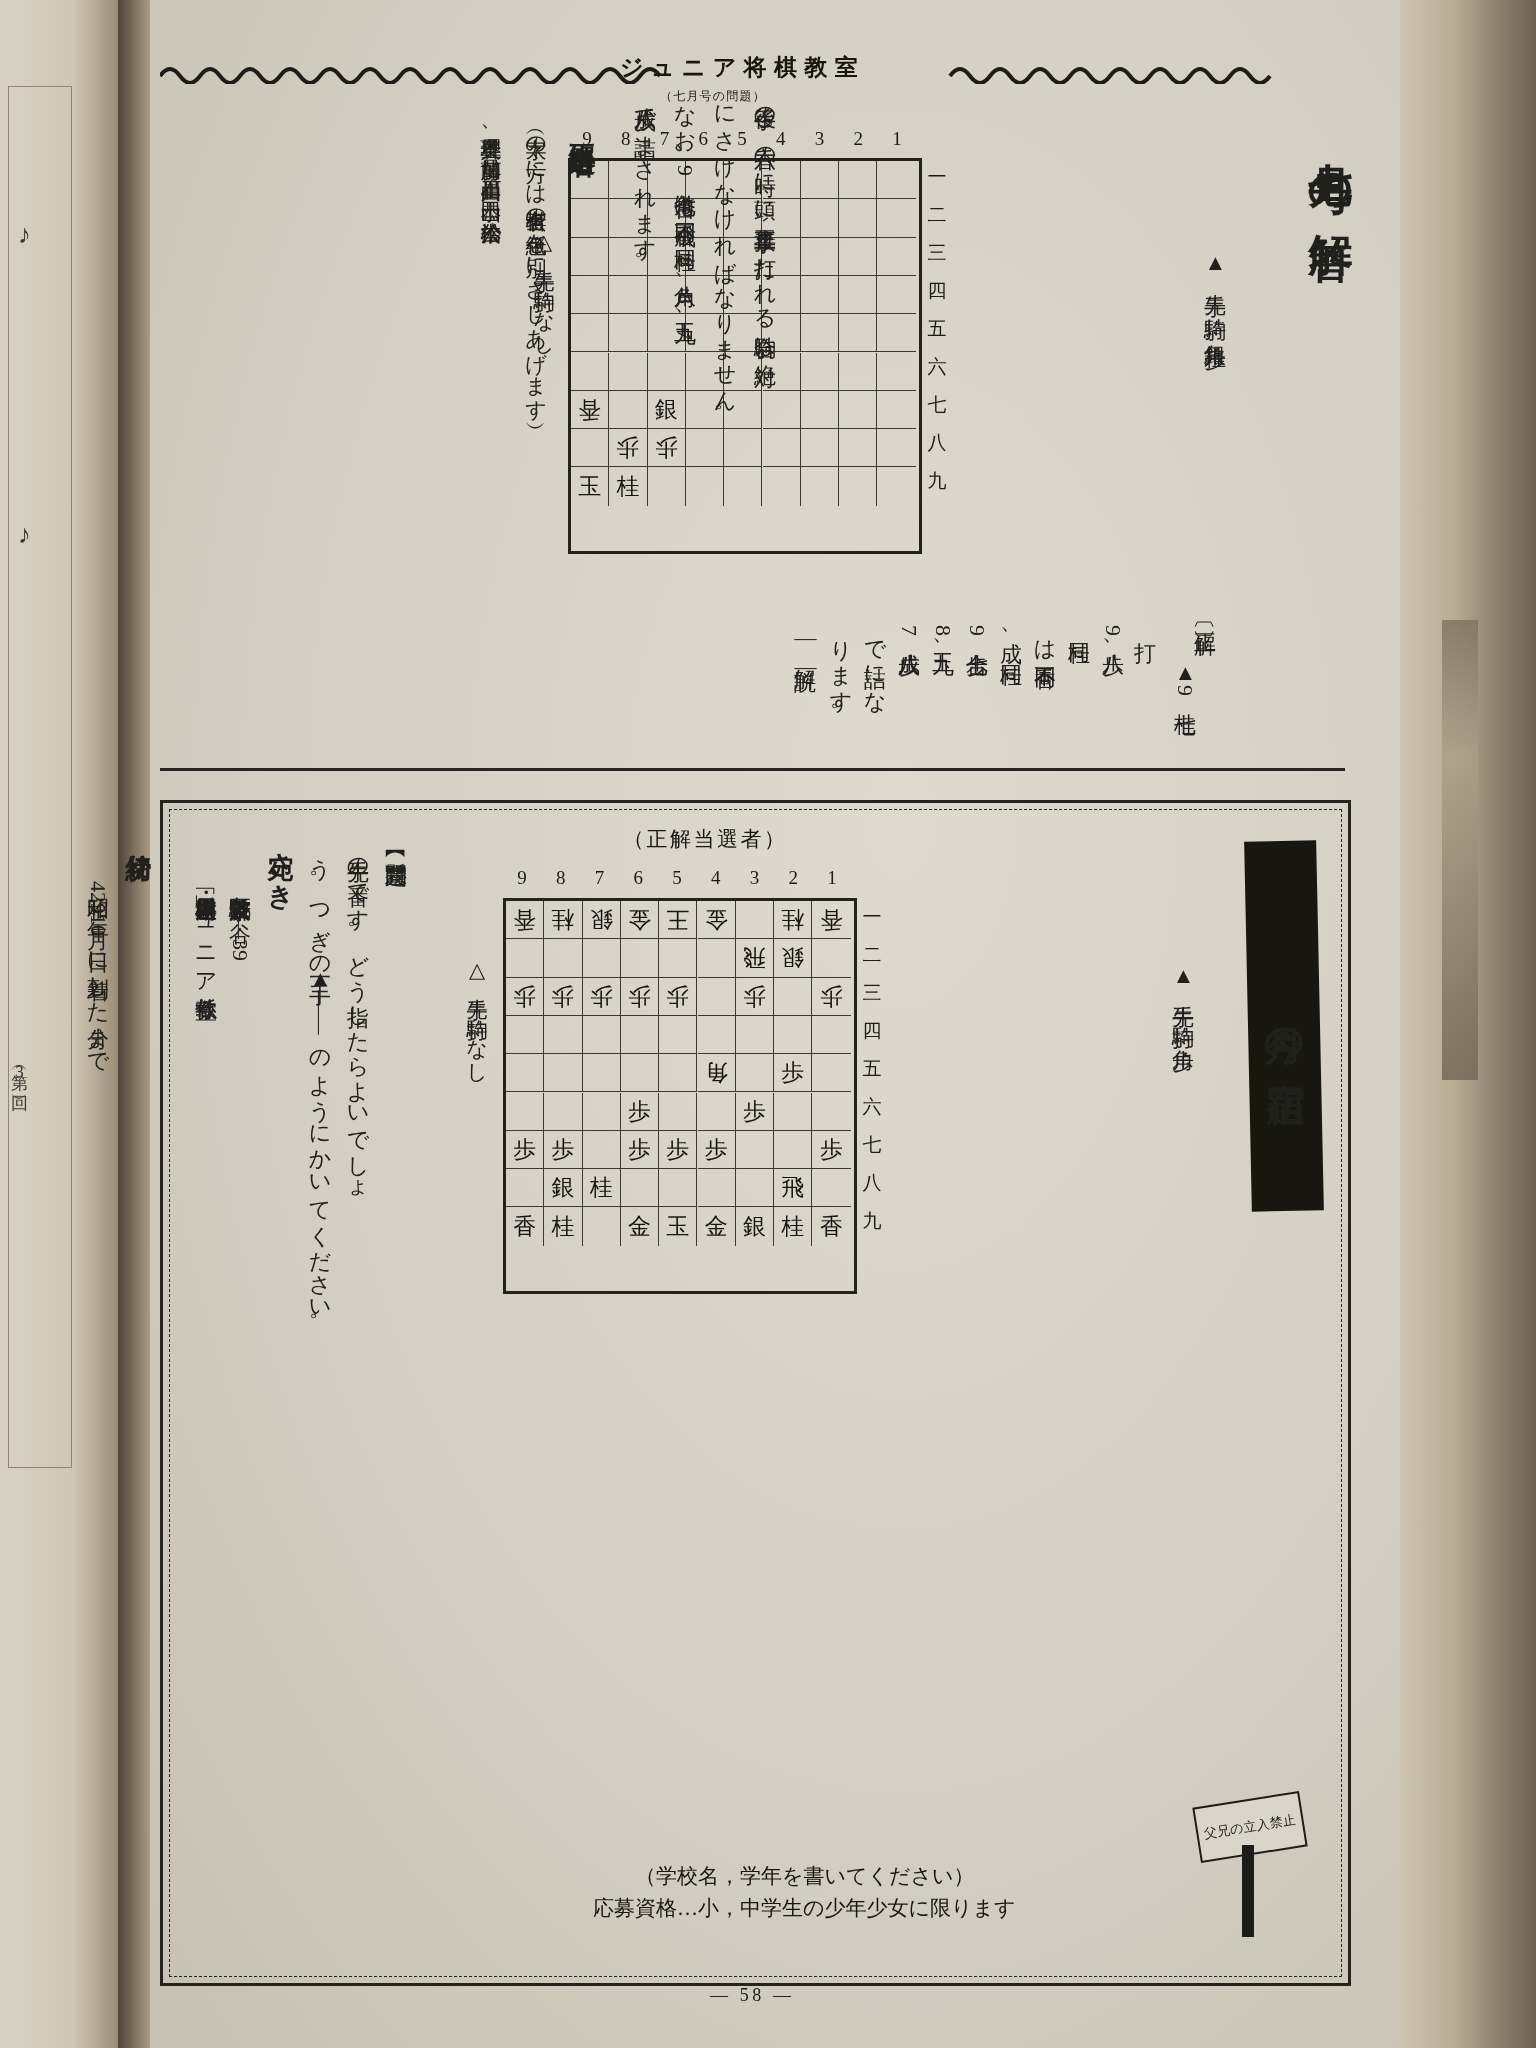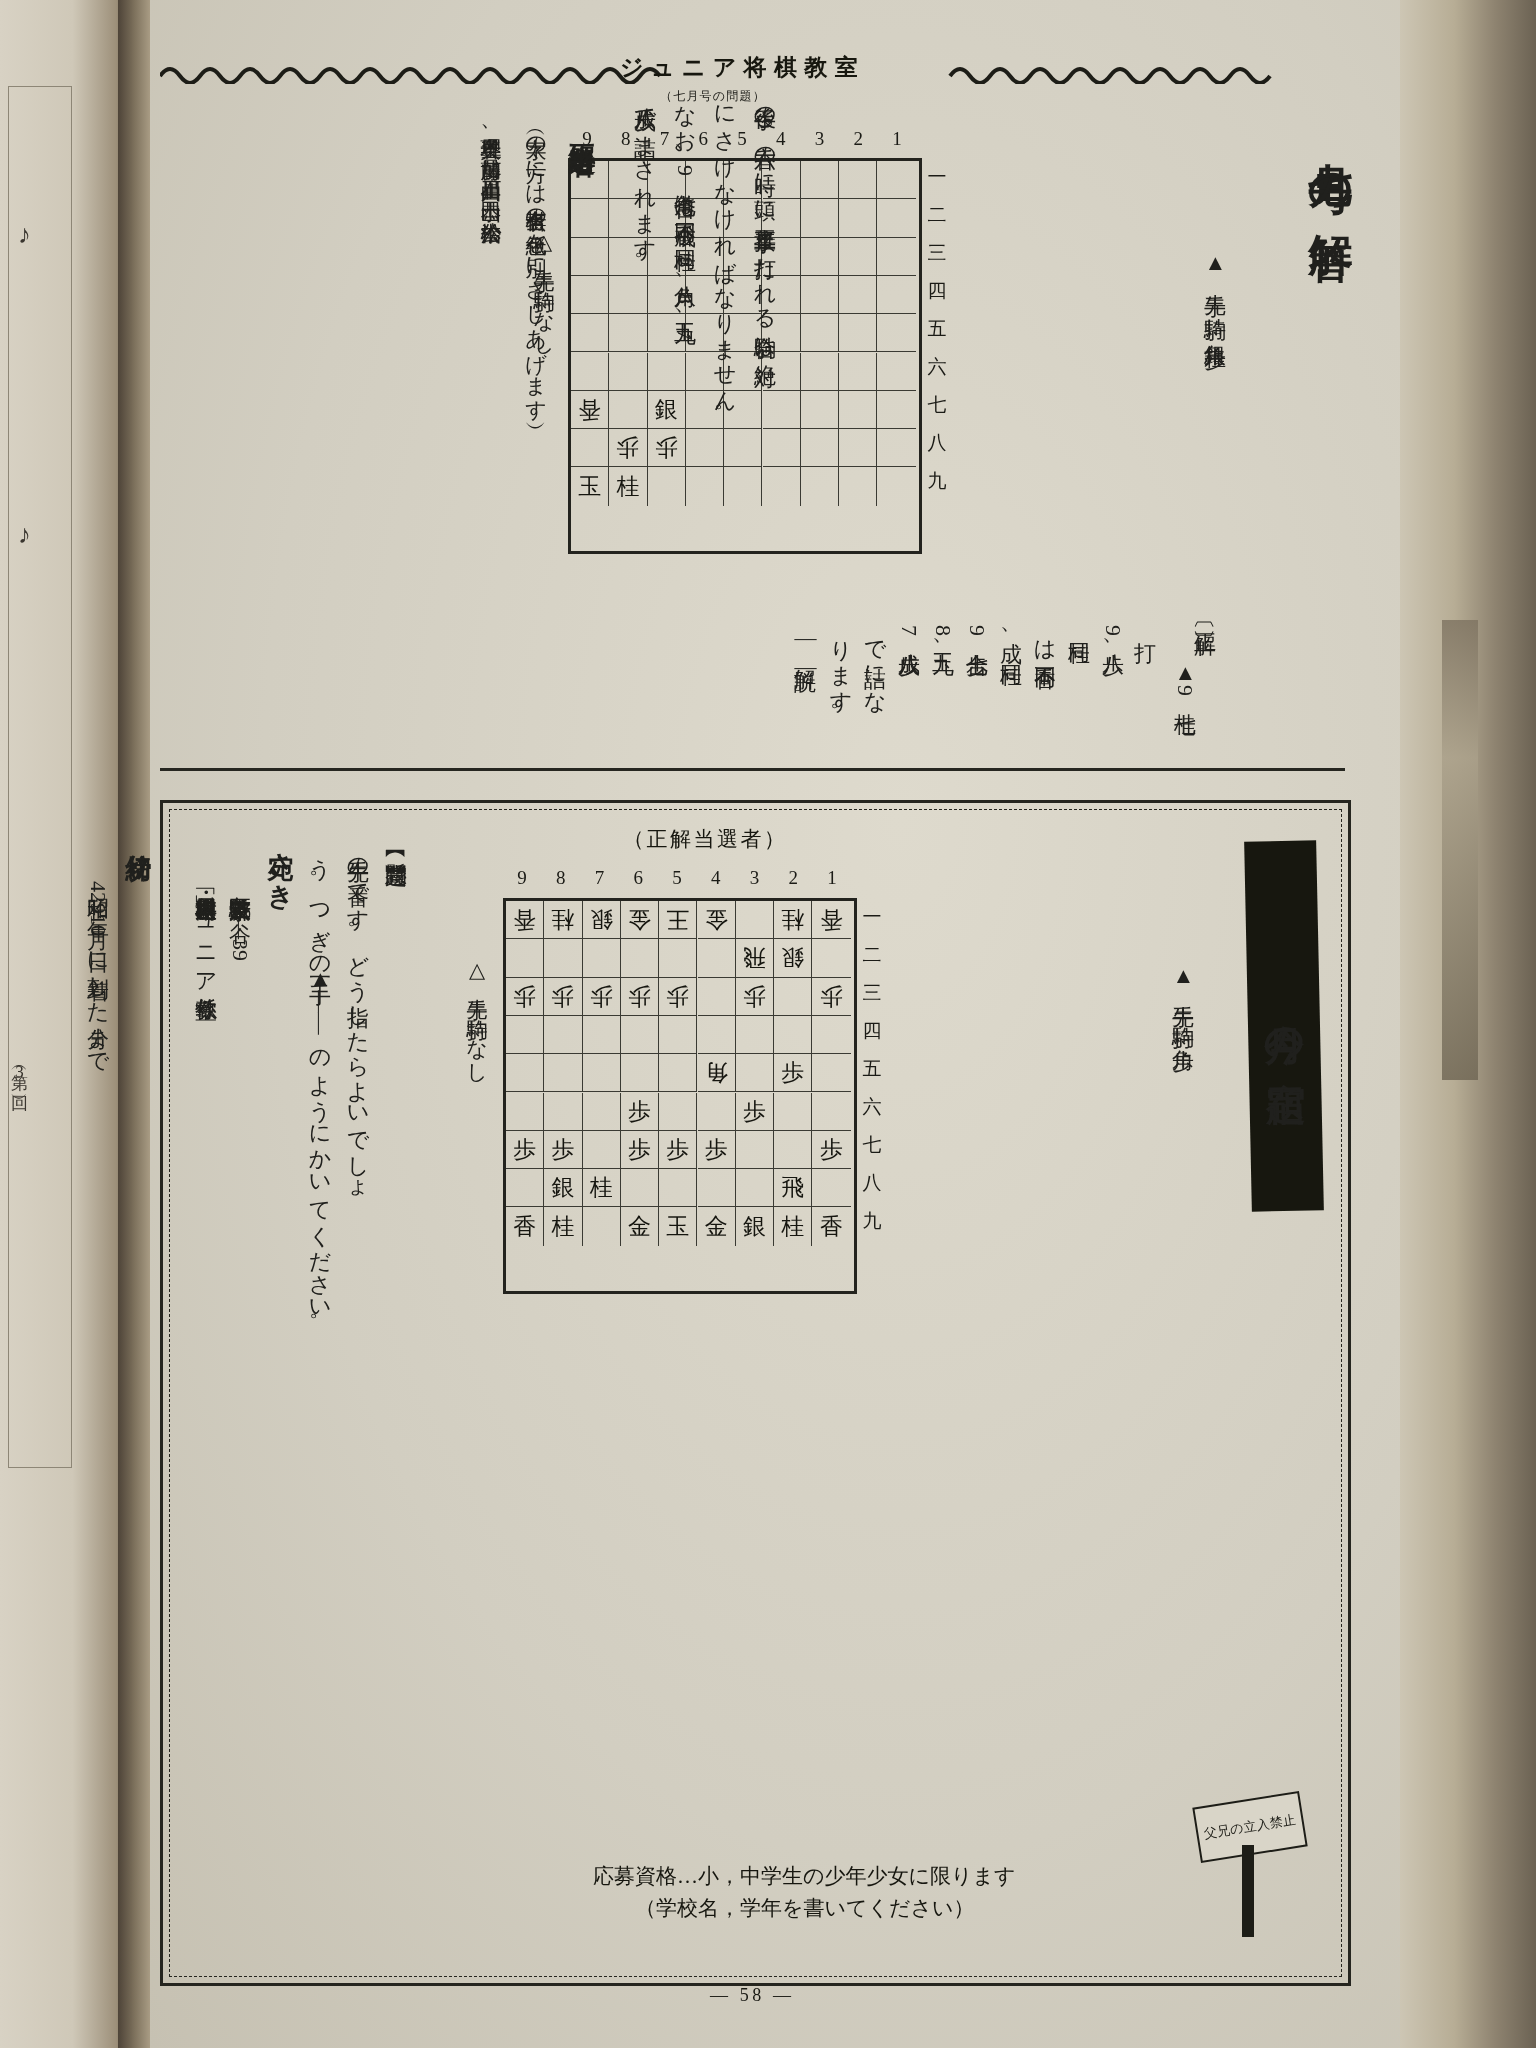--- a/index.html
+++ b/index.html
@@ -504,22 +504,22 @@
       <div class="vm" style="position:absolute;left:142px;top:40px;font-size:22px;">う。つぎの一手▲――のようにかいてください。</div>
 
       <div class="v" style="position:absolute;left:100px;top:30px;font-size:26px;font-weight:bold;">宛さき</div>
       <div class="vm" style="position:absolute;left:62px;top:78px;font-size:22px;">東京都渋谷区千駄ケ谷2―39</div>
       <div class="vm" style="position:absolute;left:28px;top:78px;font-size:22px;">日本将棋連盟内・「将棋世界」ジュニア教室係り</div>
 
       <div class="v" style="position:absolute;left:-42px;top:30px;font-size:26px;font-weight:bold;">締切り</div>
       <div class="vm" style="position:absolute;left:-80px;top:78px;font-size:22px;">昭和42年9月10日に到着した分まで</div>
 
       <div class="notes">
+        <div class="ln">　　（学校名，学年を書いてください）</div>
         <div class="ln">応募資格…小，中学生の少年少女に限ります</div>
-        <div class="ln">　　（学校名，学年を書いてください）</div>
       </div>
 
       <div class="signpost">
         <div class="board-sign">父兄の立入禁止</div>
         <div class="post"></div>
       </div>
     </div>
 
     <div class="pageno">— 58 —</div>
   </div>

